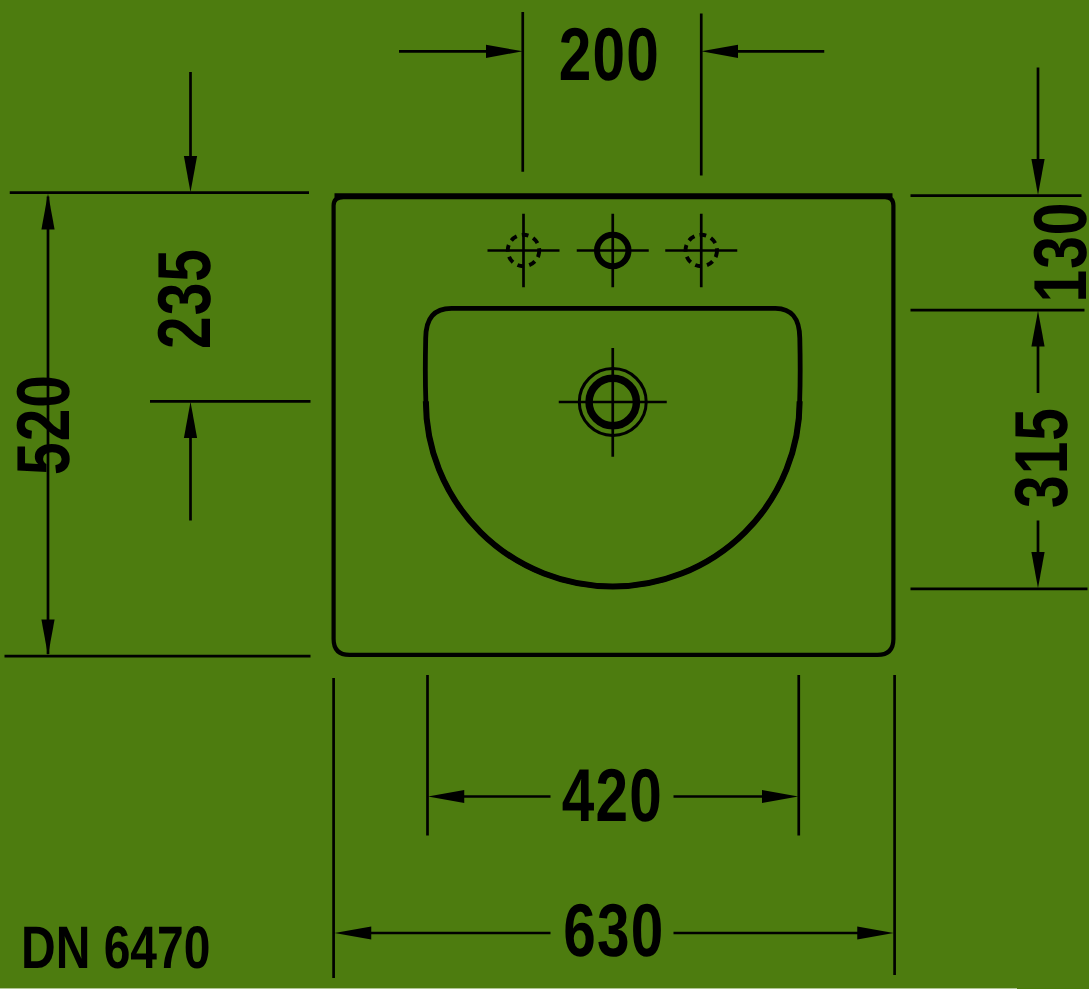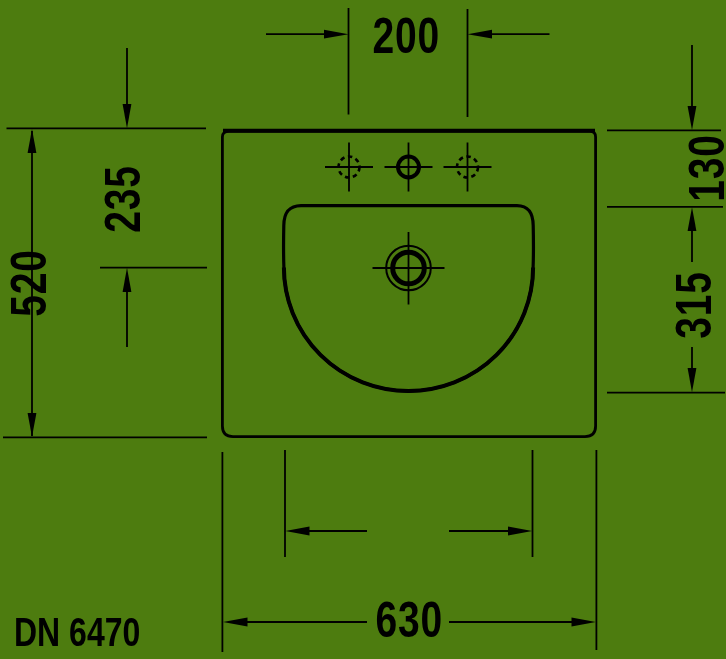--- a/index.html
+++ b/index.html
@@ -149,19 +149,22 @@
     </div>
   <div class="dim v" style="left:123px;top:199px;">
       <span>235</span>
     </div>
   <div class="dim v" style="left:707px;top:168px;">
       <span>130</span>
     </div>
   <div class="dim v" style="left:694px;top:305px;">
       <span>315</span>
     </div>
+  <div class="dim h" style="left:408px;top:530px;">
+      <span>420</span>
+    </div>
   <div class="dim h" style="left:409px;top:620px;">
       <span>630</span>
     </div>
 
   <div class="model-label" style="left:14px;top:632px;">DN 6470</div>
 
 </div>
 
 </body></html>

